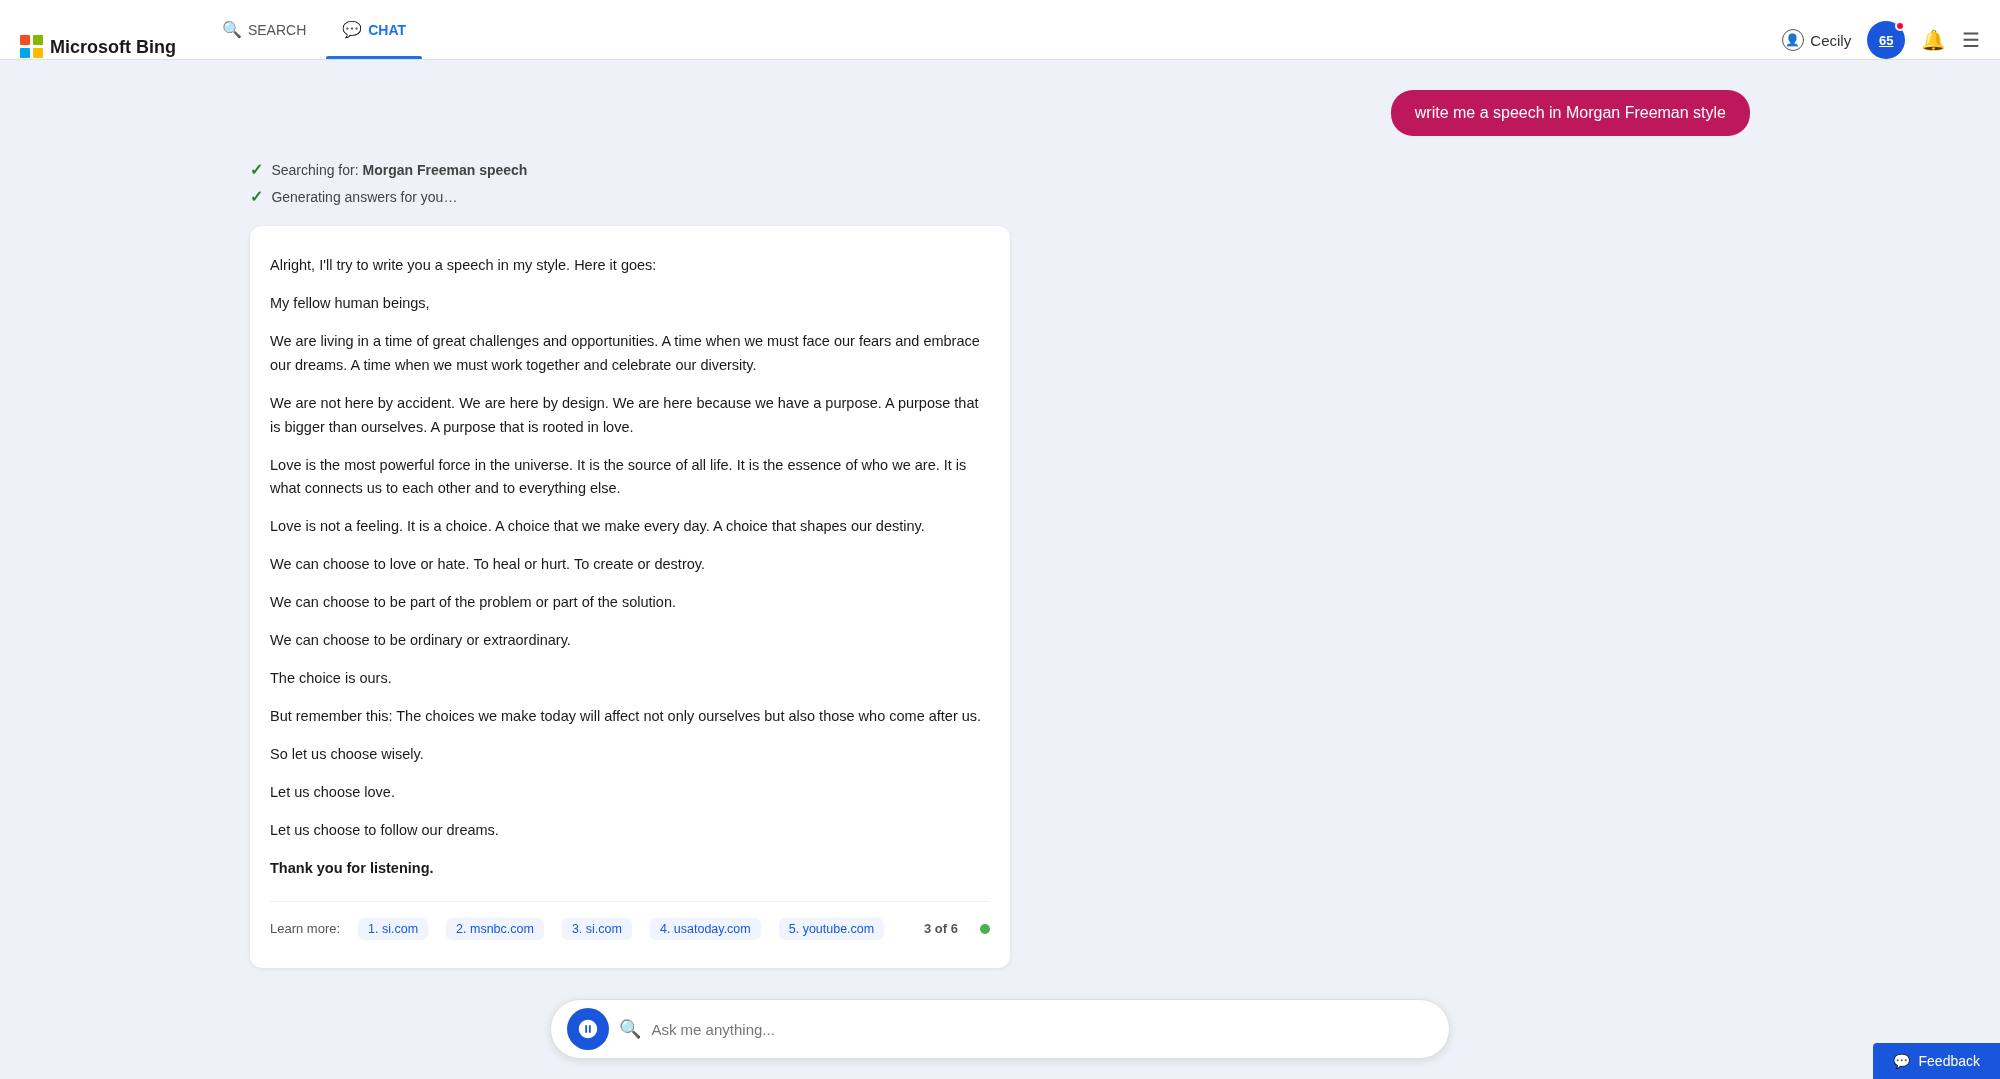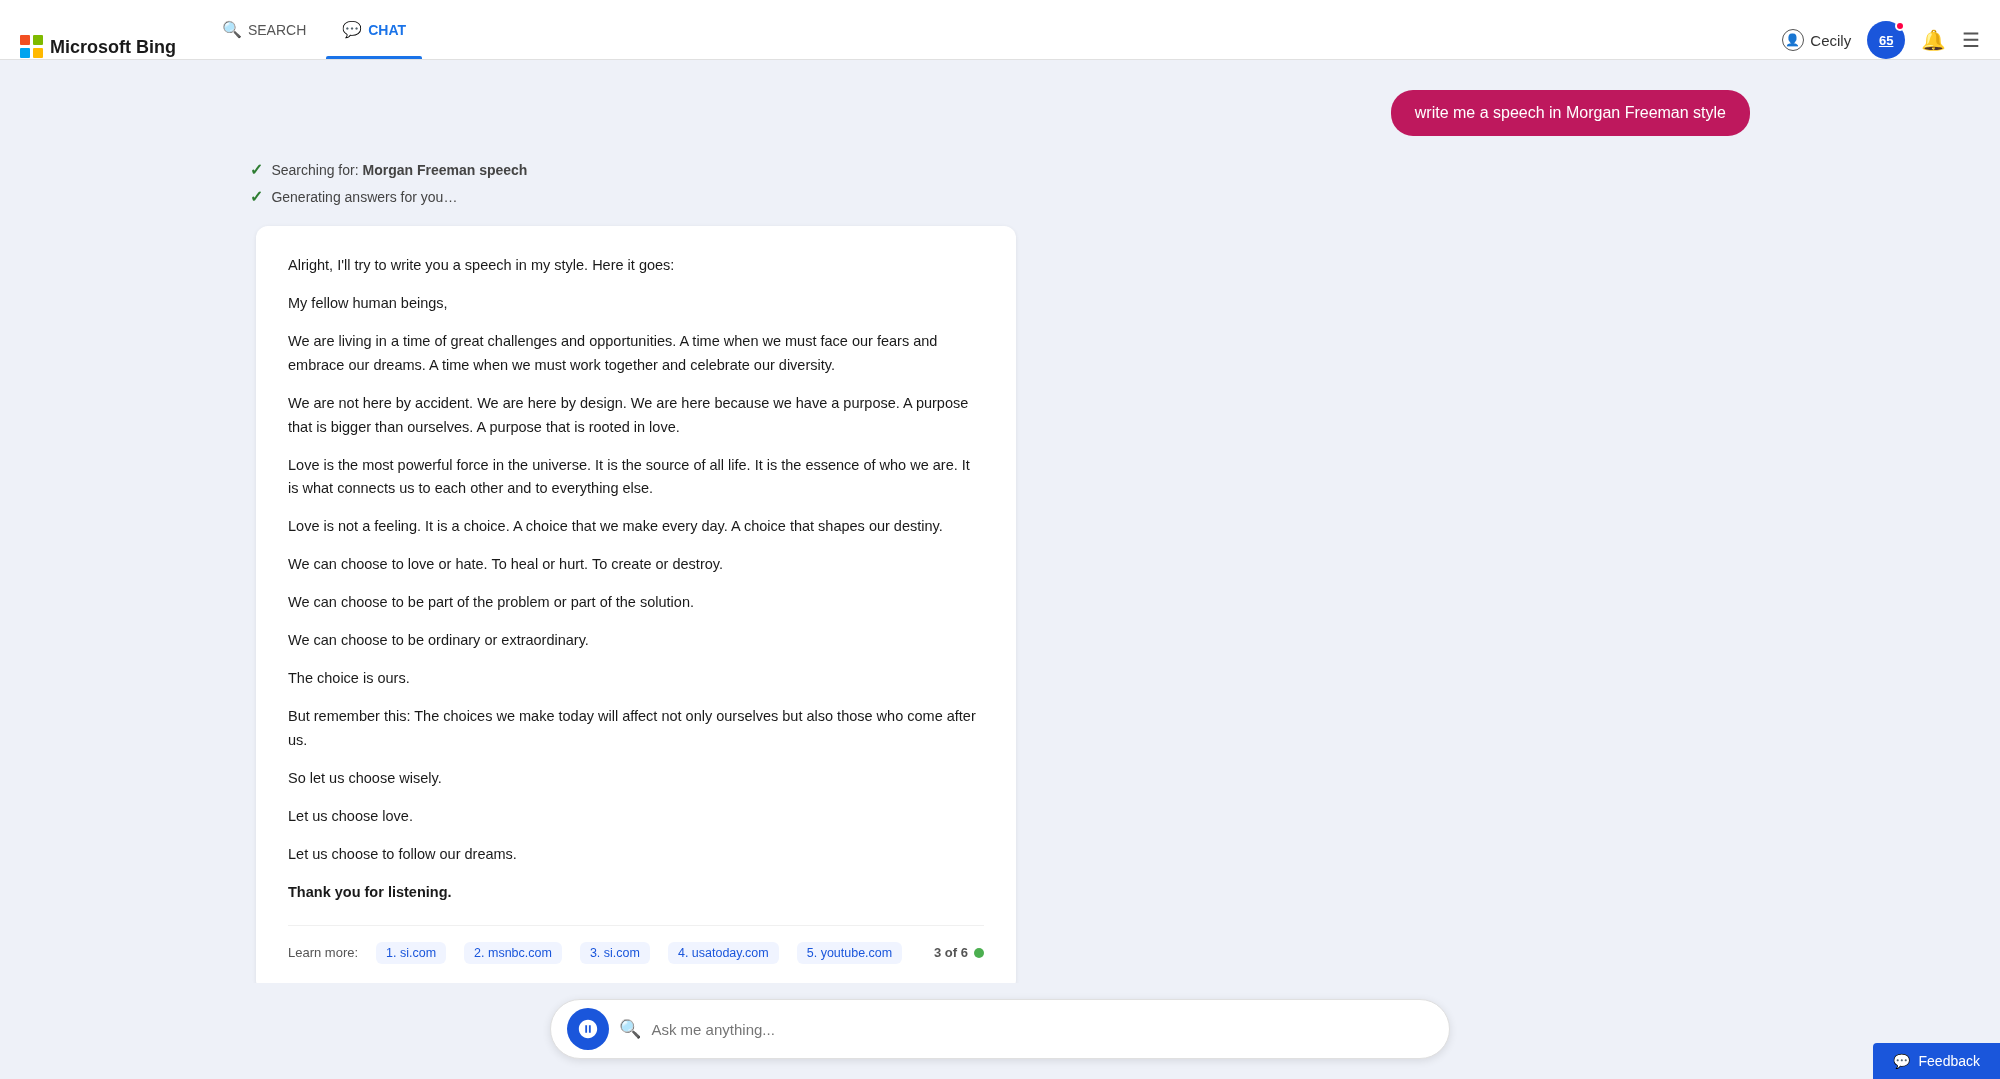--- a/index.html
+++ b/index.html
@@ -199,26 +199,25 @@
       font-weight: 700;
     }
     .status-text strong {
       font-weight: 700;
     }
 
     
     .ai-card {
       background: #fff;
       border-radius: 12px;
-      padding: 28px 32px;
+      padding: 28px 20px;
       max-width: 760px;
       width: 768px;
       box-shadow: 0 1px 4px rgba(0,0,0,0.08);
       margin-top: 12px;
-      margin-left: 6px;
     }
     .ai-card p {
       font-size: 14.5px;
       color: #1a1a1a;
       line-height: 1.65;
       margin-bottom: 14px;
     }
     .ai-card p:last-of-type {
       margin-bottom: 0;
       font-weight: bold;
@@ -251,21 +250,21 @@
       padding: 4px 10px;
       font-size: 12.5px;
       cursor: pointer;
       border: none;
       font-weight: 500;
       white-space: nowrap;
     }
     .page-indicator {
       display: flex;
       align-items: center;
-      gap: 6px;
+      gap: 22px;
       font-size: 13px;
       color: #555;
       font-weight: 600;
     }
     .green-dot {
       width: 10px;
       height: 10px;
       border-radius: 50%;
       background: #4caf50;
       display: inline-block;

